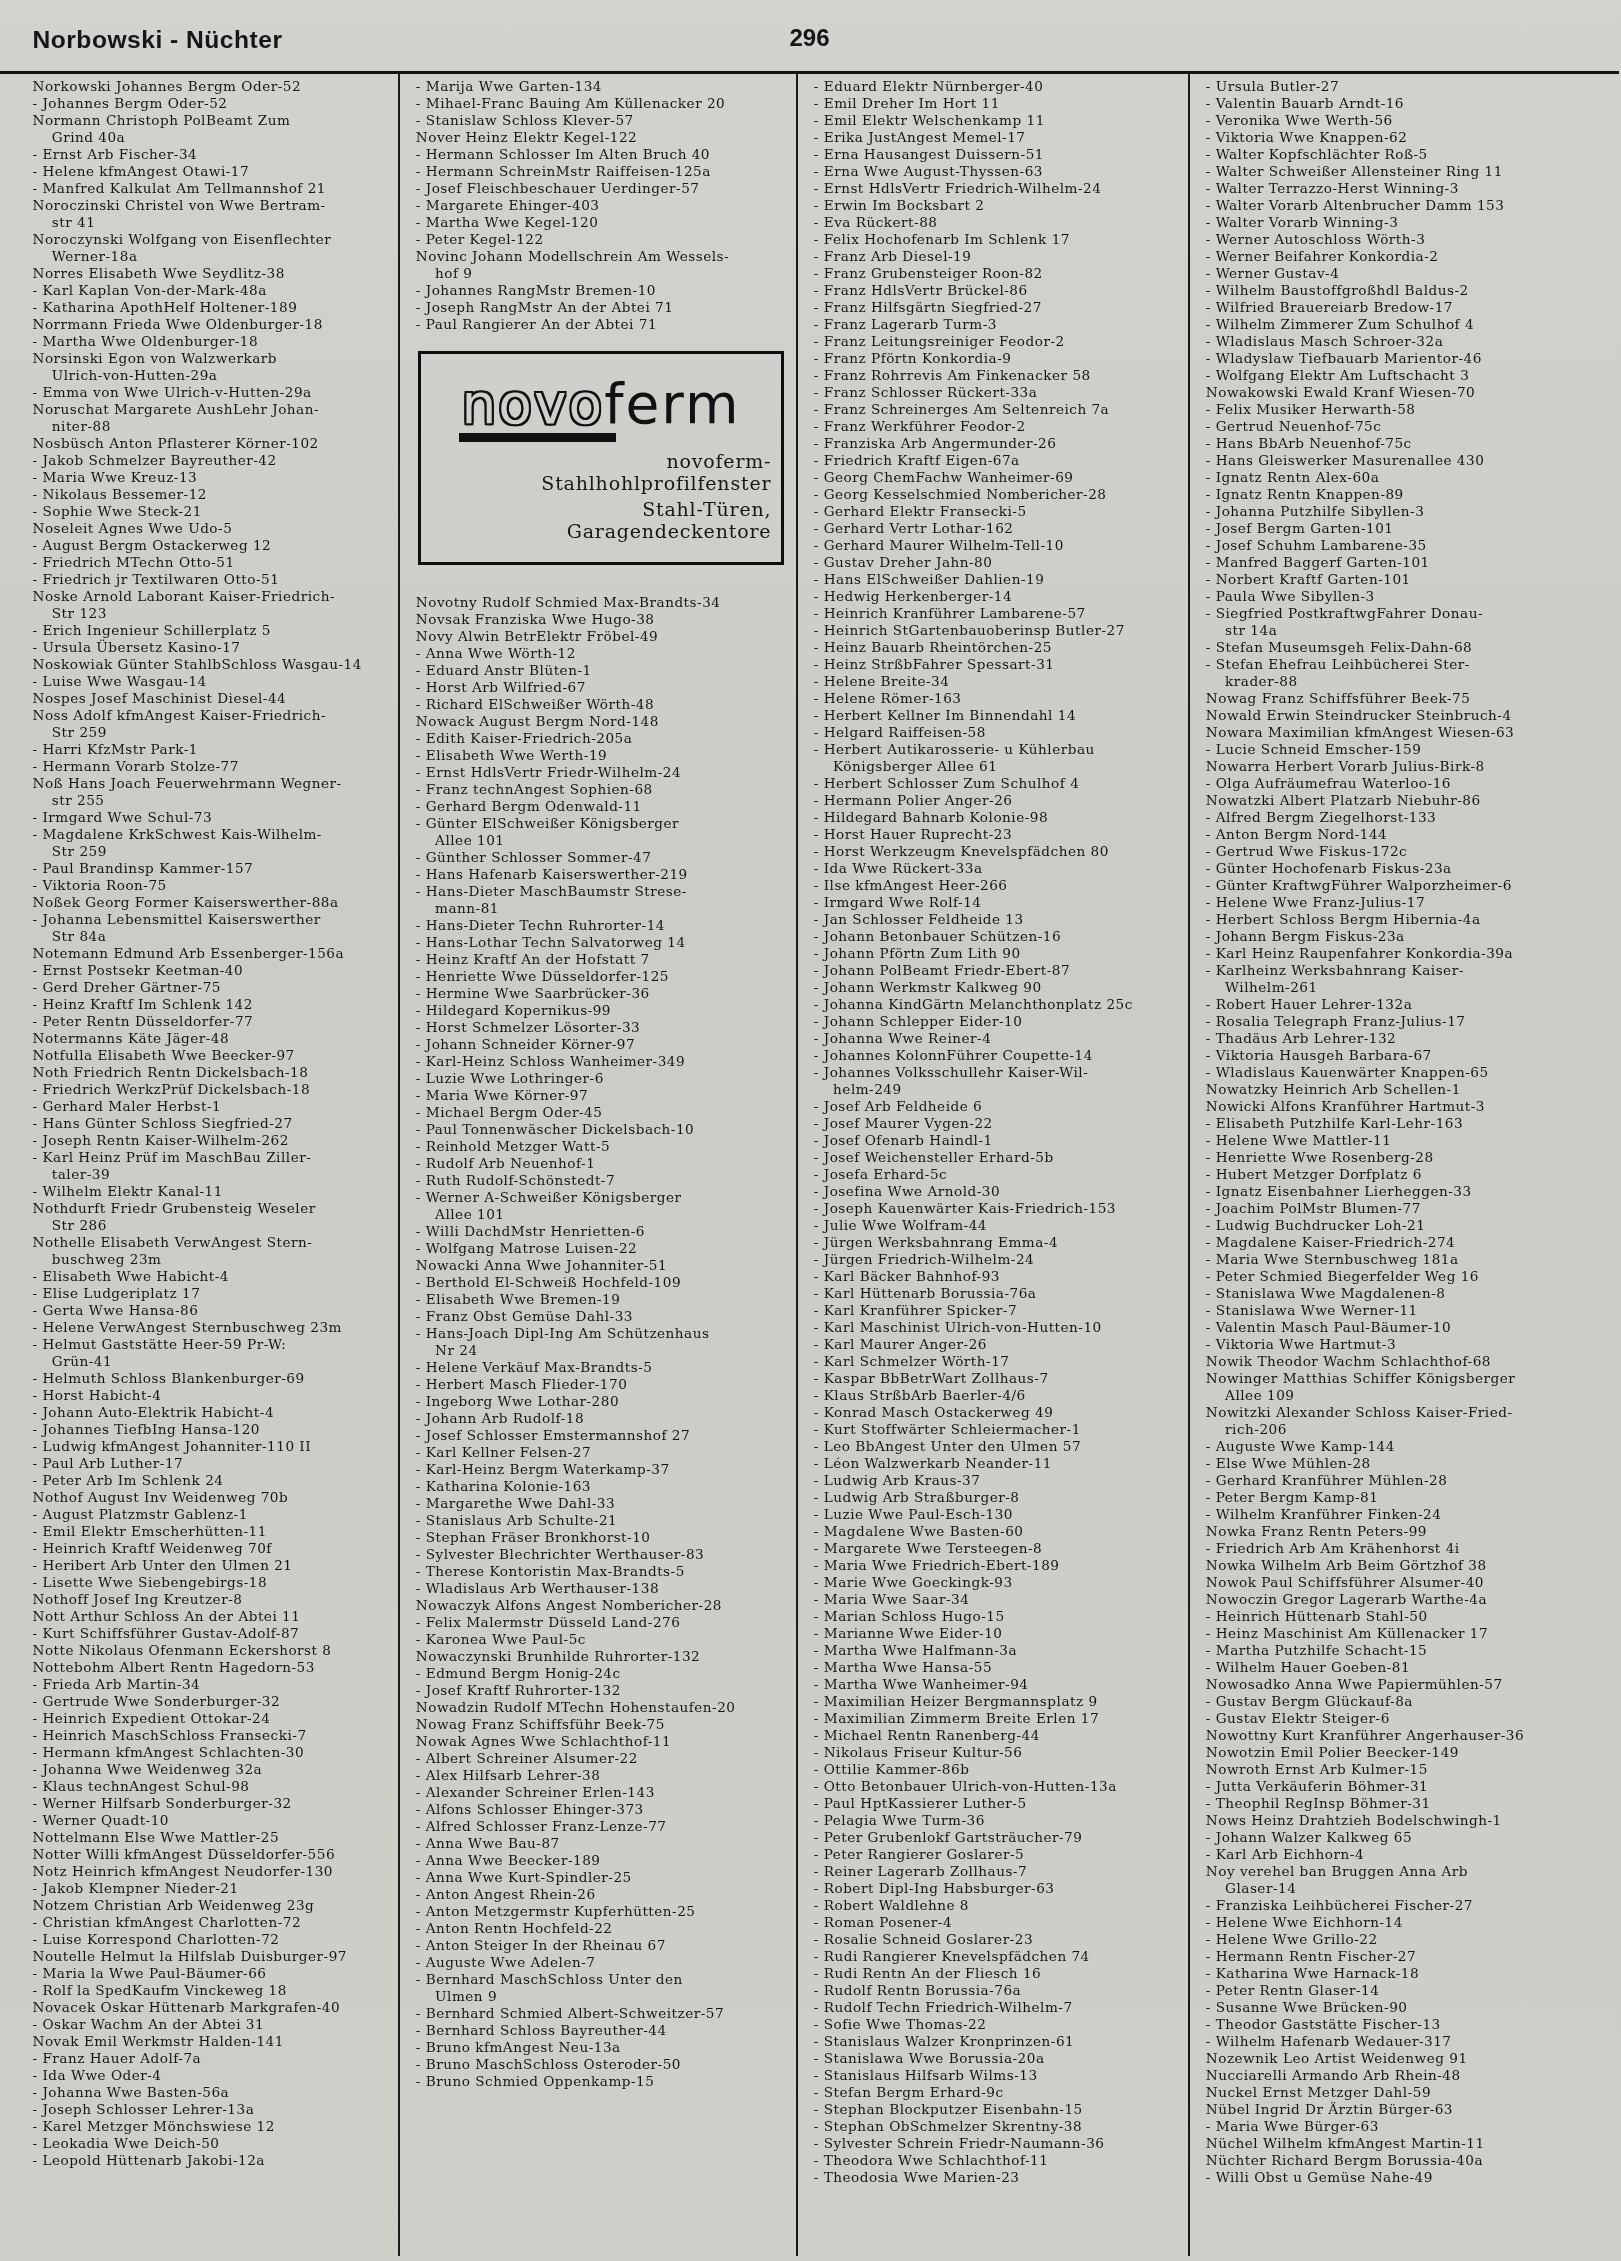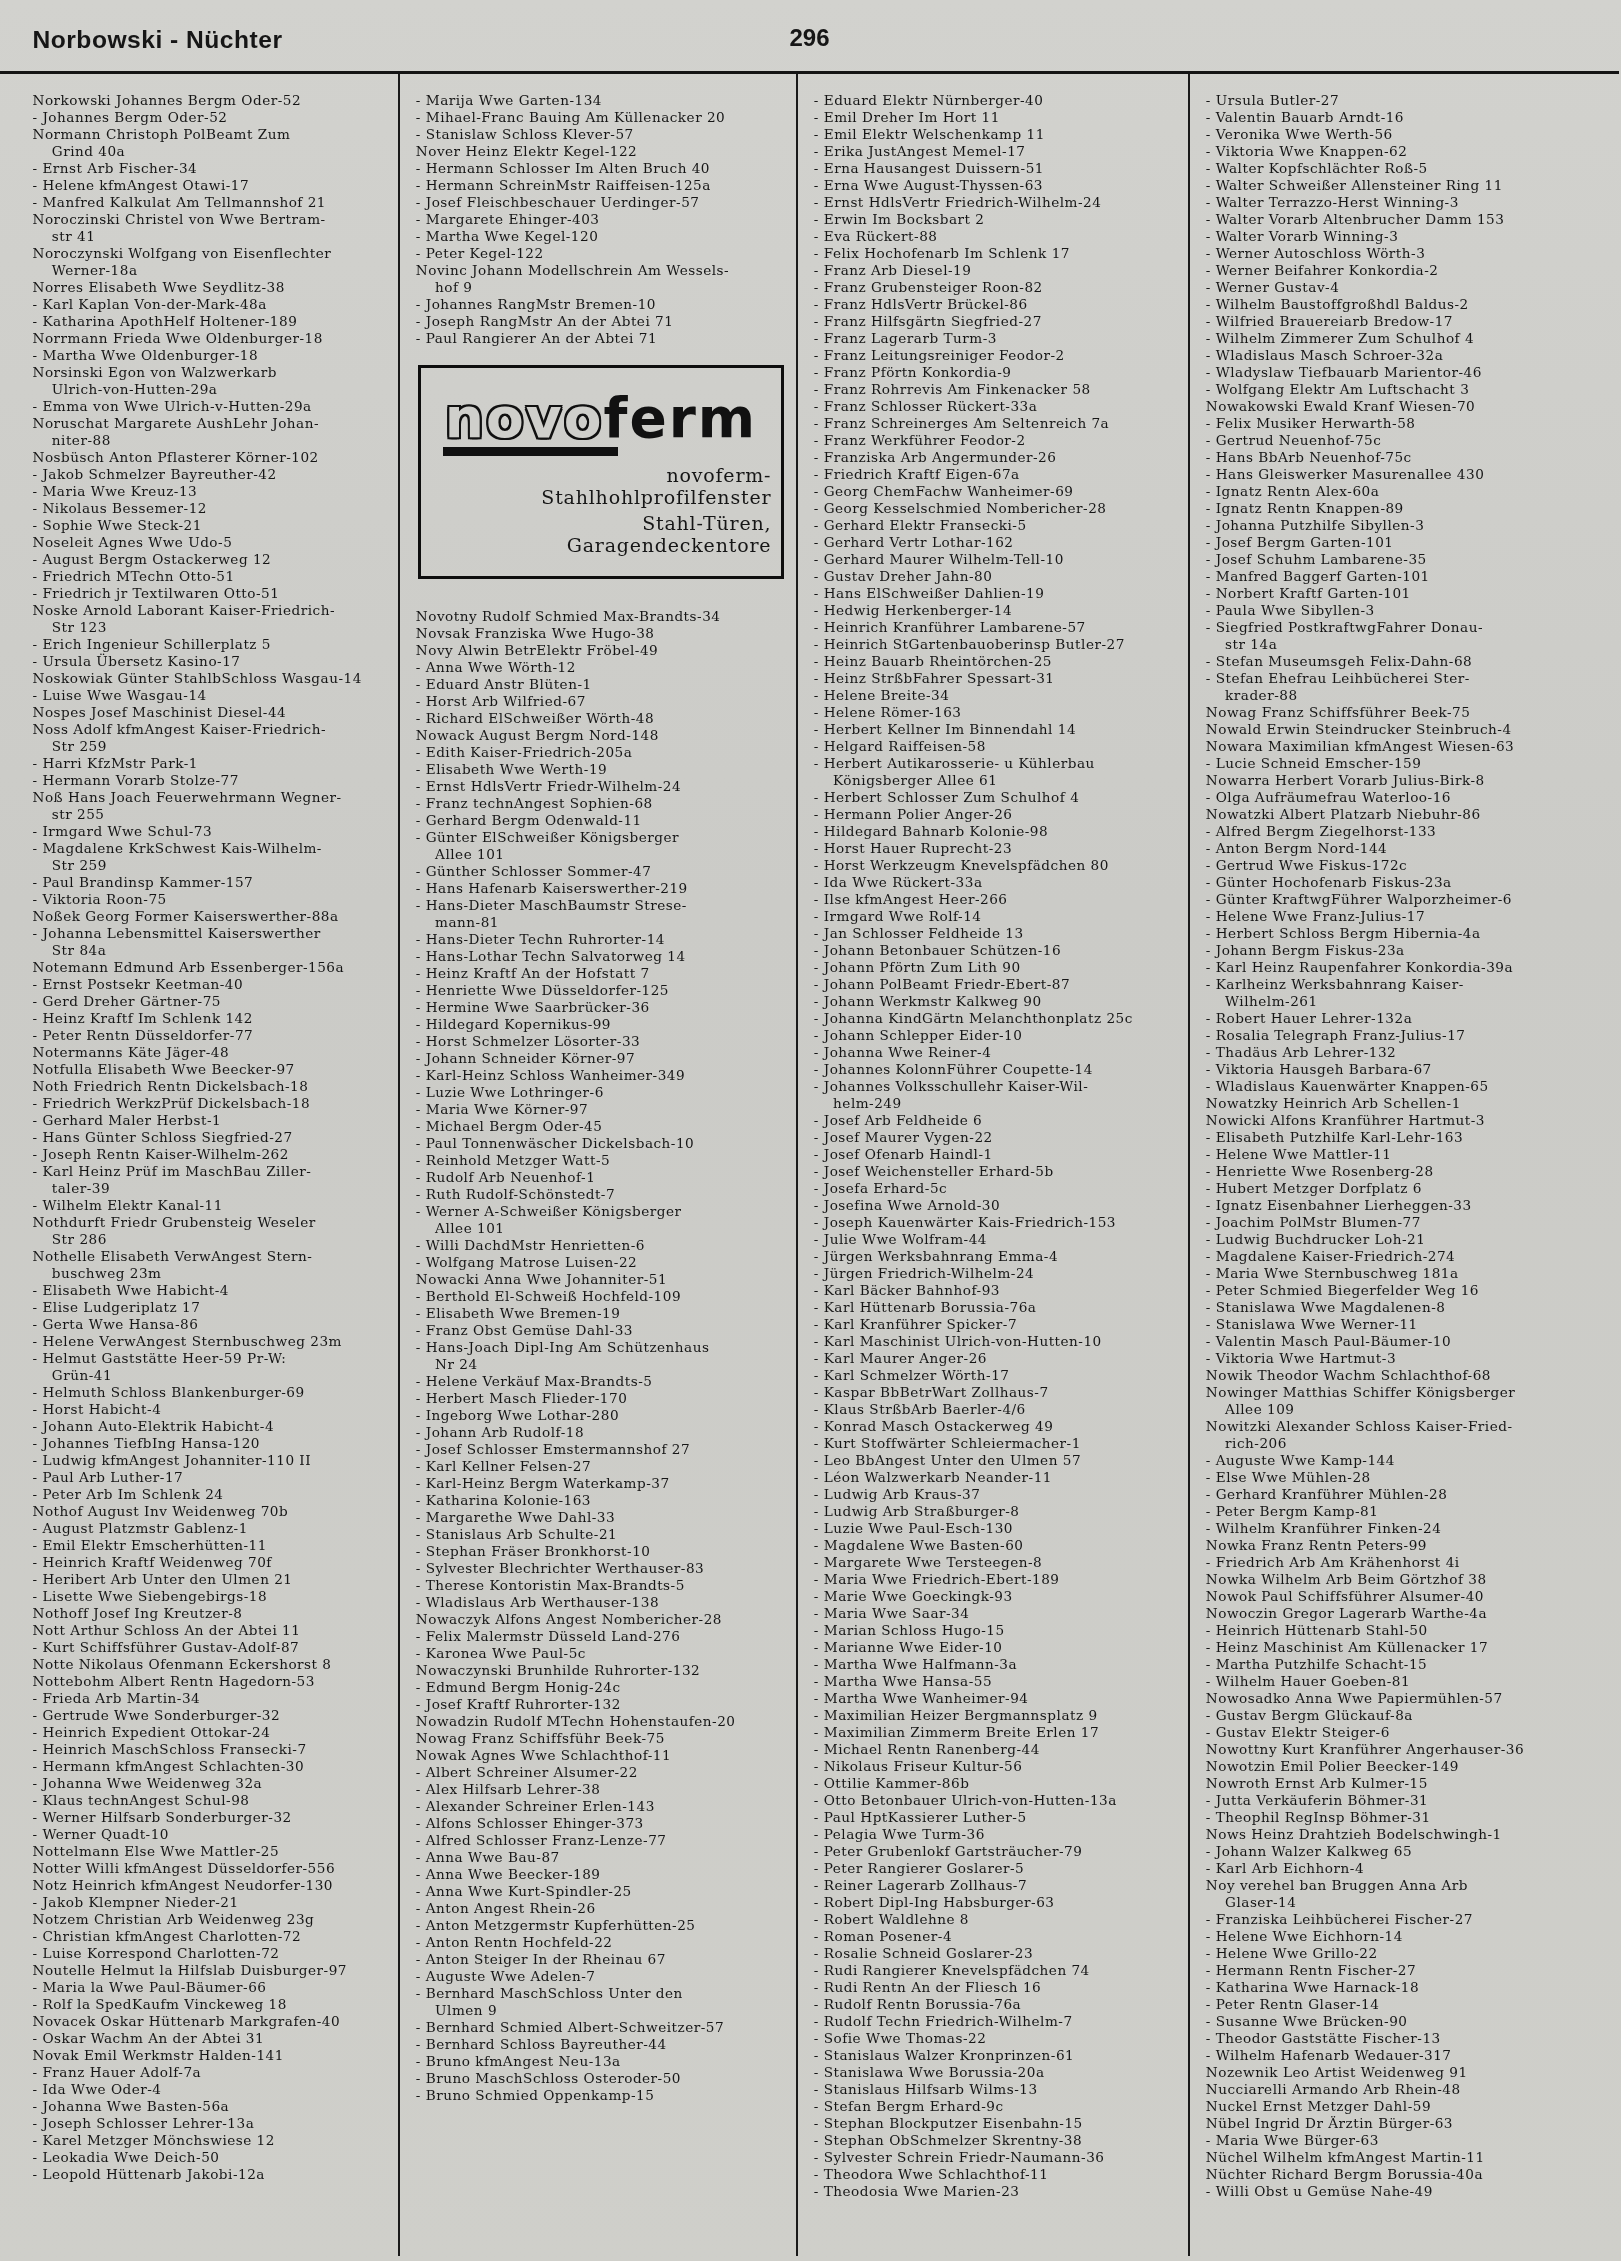--- a/index.html
+++ b/index.html
@@ -30,21 +30,21 @@
     position:absolute;left:50%;top:23.6px;transform:translateX(-50%);
     font-family:"Liberation Sans","DejaVu Sans",sans-serif;
     font-weight:bold;font-size:24px;
   }
   .cols{
     display:flex;
     height:2182px;
   }
   .col{
     box-sizing:border-box;
-    padding-top:18px;
+    padding-top:4px;
     overflow:hidden;
   }
   .col-1{width:398px;padding-left:32.5px;}
   .col-2{width:398px;padding-left:15.8px;border-left:2px solid #1a1a1a;}
   .col-3{width:392px;padding-left:15.8px;border-left:2px solid #1a1a1a;}
   .col-4{flex:1;padding-left:15.8px;border-left:2px solid #1a1a1a;}
   .ln{
     font-size:13.6px;
     line-height:17px;
     letter-spacing:0.5px;
@@ -60,21 +60,21 @@
     background:transparent;
   }
   .ad-logo{
     text-align:center;
     margin:3.9px 0 17.7px 0;
   }
   .ad-logo-inner{
     position:relative;
     display:inline-block;
     font-family:"DejaVu Sans","Liberation Sans",sans-serif;
-    font-weight:bold;
+    font-weight:normal;
     font-size:55px;
     line-height:55px;
     letter-spacing:2px;
   }
   .logo-novo{
     color:#cfcfcb;
     text-shadow:-2px 0 #111,2px 0 #111,0 -2px #111,0 2px #111,
                 -2px -2px #111,2px 2px #111,-2px 2px #111,2px -2px #111;
   }
   .logo-ferm{color:#111;}

